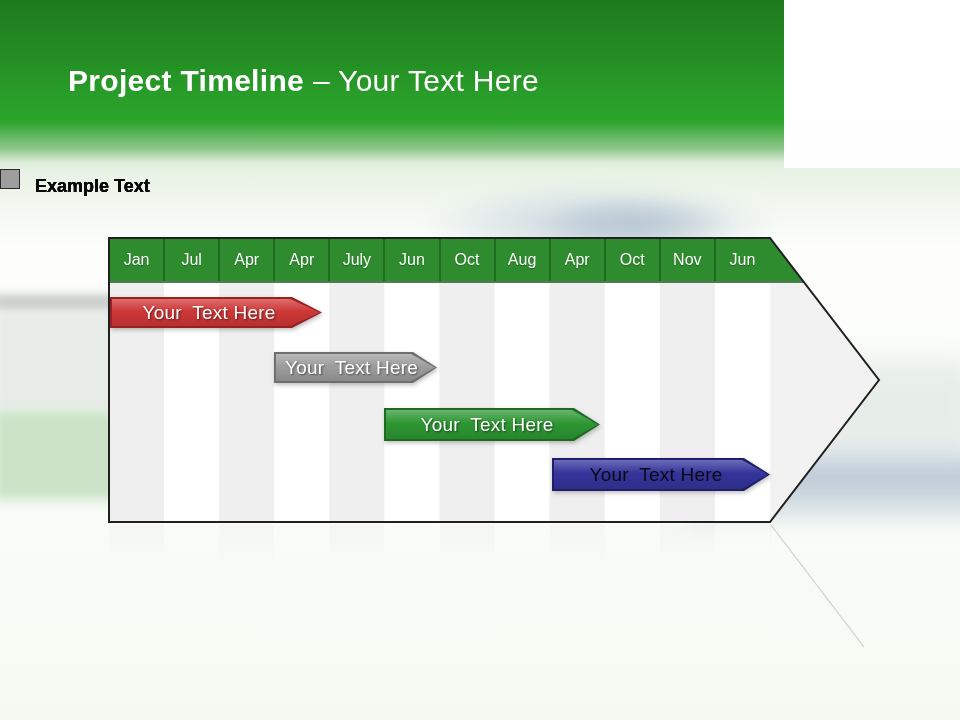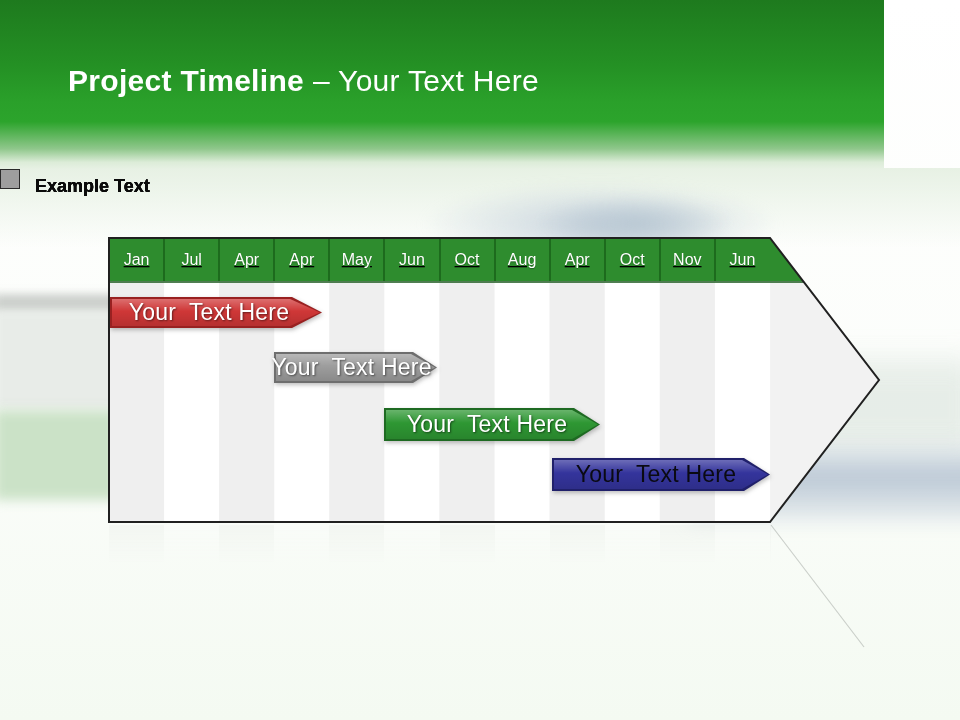--- a/index.html
+++ b/index.html
@@ -25,21 +25,21 @@
     background:#e2eae4; filter:blur(14px); opacity:.8;}
   .bg-gray-left{left:-6px; top:294px; width:124px; height:20px;
     background:#c4c8c4; filter:blur(4px); opacity:.85;}
   .bg-graywash-left{left:-6px; top:310px; width:124px; height:100px;
     background:#e8ece8; filter:blur(5px);}
   .bg-green-left{left:-6px; top:410px; width:124px; height:90px;
     background:#cbe2c7; filter:blur(6px);}
 
   
   .header{
-    position:absolute; left:0; top:0; width:884px; height:169px;
+    position:absolute; left:0; top:0; width:784px; height:169px;
     background:linear-gradient(180deg,#1e7a1e 0%,#249024 38%,#2aa02a 60%,#2ca42c 72%,#8fc78b 88%,#dcecd8 96%,#e7f1e4 100%);
   }
   .title{position:absolute; left:68px; top:62px; color:#ffffff; font-size:30px; line-height:38px; white-space:nowrap;}
   .title .bold{font-weight:bold; letter-spacing:.3px;}
   .title .rest{font-weight:normal; margin-left:9px; letter-spacing:.3px;}
 
   
   .legend-item{position:absolute; top:168px; display:flex; align-items:flex-start; gap:15px;}
   .legend-item:nth-of-type(1){left:108px;}
   .legend-item:nth-of-type(2){left:287px;}
@@ -47,35 +47,35 @@
   .legend-item:nth-of-type(4){left:648px;}
   .swatch{width:20px; height:20px; border:1px solid #2a2a2a; box-sizing:border-box; margin-top:1px;}
   .legend-label{font-size:18px; font-weight:bold; color:#0b0b0b; margin-top:8px; white-space:nowrap;}
   .legend-item:nth-of-type(2) .legend-label, .legend-item:nth-of-type(3) .legend-label{margin-top:6px;}
   .legend-item:nth-of-type(4) .legend-label{margin-top:0px;}
 
   
   .arrow-svg{position:absolute; left:0; top:0; width:960px; height:720px;}
 
   
-  .months{position:absolute; left:109px; top:238px; width:661px; height:43px; display:flex;text-decoration:underline;}
+  .months{position:absolute; left:109px; top:238px; width:661px; height:43px; display:flex;}
   .month-cell{flex:1; display:flex; align-items:center; justify-content:center;
     color:#ffffff; font-size:16px; text-shadow:0 1px 1px rgba(0,0,0,.3);}
 
   
   .bar{position:absolute; --tip:26px; filter:drop-shadow(1px 2px 2px rgba(40,40,40,.3));}
   .bar-outer{position:absolute; inset:0;
     clip-path:polygon(0 0, calc(100% - var(--tip)) 0, 100% 50%, calc(100% - var(--tip)) 100%, 0 100%);}
   .bar-inner{position:absolute; inset:2px;
     clip-path:polygon(0 0, calc(100% - var(--tip)) 0, 100% 50%, calc(100% - var(--tip)) 100%, 0 100%);}
   .bar-sheen{position:absolute; inset:0;
     background:linear-gradient(180deg, rgba(255,255,255,.28) 0%, rgba(255,255,255,0) 45%, rgba(0,0,0,.12) 100%);}
   .bar-label{position:absolute; left:16px; right:var(--tip); top:0; bottom:0;
     display:flex; align-items:center; justify-content:center;
-    font-size:23px; white-space:pre; letter-spacing:.2px;}
+    font-size:19px; white-space:pre; letter-spacing:.2px;}
   .bar1{left:110px; top:297px; width:212px; height:31px; --tip:30px;}
   .bar2{left:274px; top:352px; width:163px; height:31px; --tip:24px;}
   .bar3{left:384px; top:408px; width:216px; height:33px;}
   .bar4{left:552px; top:458px; width:218px; height:33px;}
   .bar1 .bar-label,.bar2 .bar-label,.bar3 .bar-label{text-shadow:1px 1px 2px rgba(0,0,0,.5);}
 
   
   .reflection{position:absolute; left:109px; top:525px; width:662px; height:44px; opacity:.4;
     background:repeating-linear-gradient(90deg,#e0e3e0 0 55.1px,#fafafa 55.1px 110.2px);
     -webkit-mask-image:linear-gradient(180deg, rgba(0,0,0,.6) 0%, rgba(0,0,0,0) 92%);
@@ -159,21 +159,21 @@
     </g>
 
     <polygon points="109,238 770,238 879,380 770,522 109,522" fill="none" stroke-width="2" stroke-linejoin="miter" stroke="#202020"></polygon>
   </svg>
 
   <div class="months">
     <div class="month-cell">Jan</div>
     <div class="month-cell">Jul</div>
     <div class="month-cell">Apr</div>
     <div class="month-cell">Apr</div>
-    <div class="month-cell">May</div>
+    <div class="month-cell">July</div>
     <div class="month-cell">Jun</div>
     <div class="month-cell">Oct</div>
     <div class="month-cell">Aug</div>
     <div class="month-cell">Apr</div>
     <div class="month-cell">Oct</div>
     <div class="month-cell">Nov</div>
     <div class="month-cell">Jun</div>
   </div>
 
   <div class="bar bar1">

